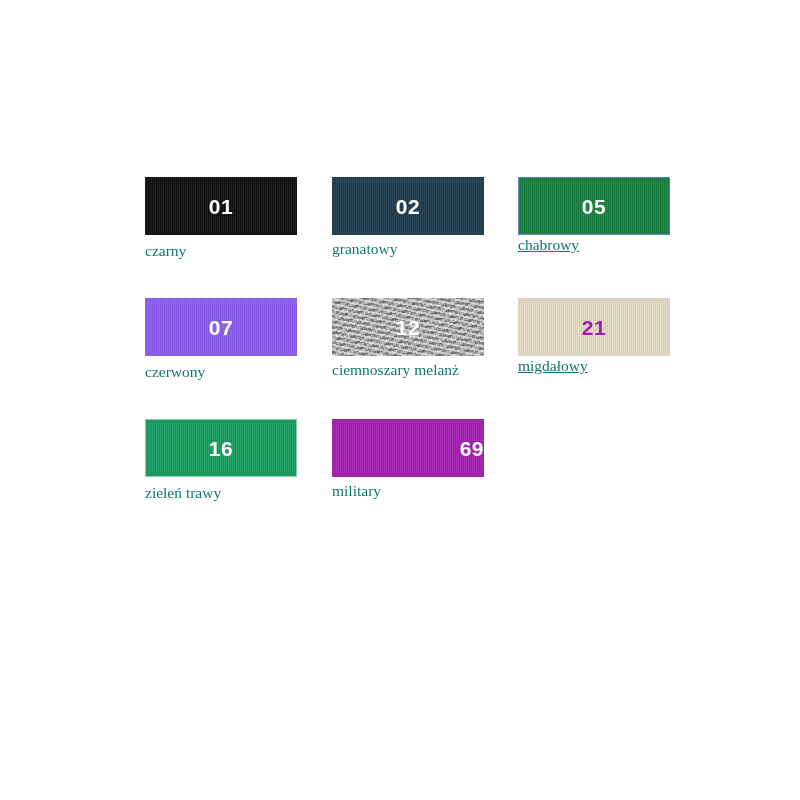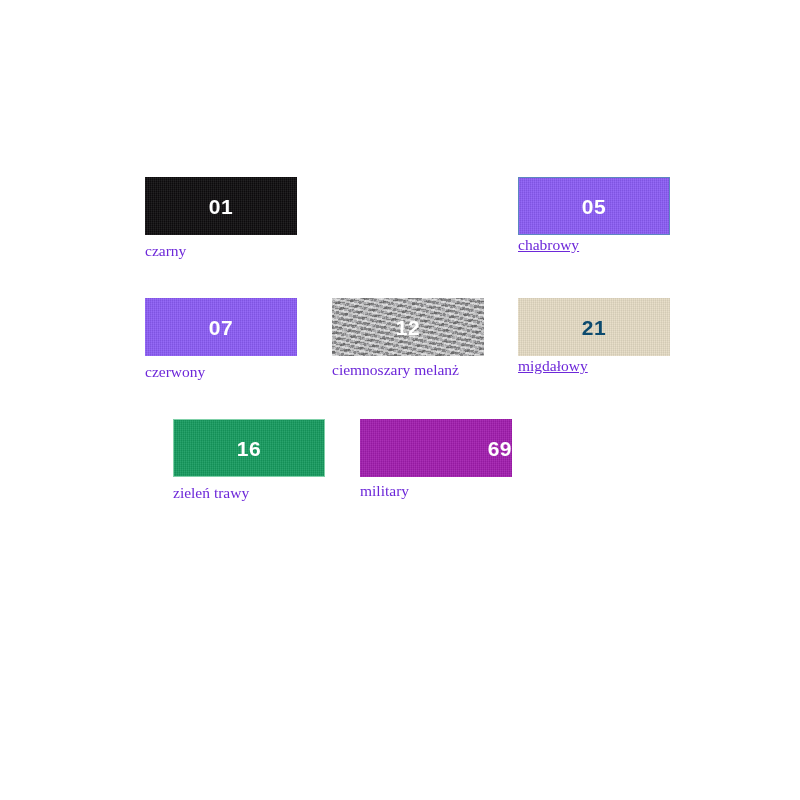--- a/index.html
+++ b/index.html
@@ -19,21 +19,21 @@
     position: absolute;
     left: 145px;
     top: 177px;
     width: 520px;
   }
 
   .swatch-row {
     position: relative;
     height: 121px;
   }
-  .swatch-row.row-last { height: 90px; margin-left: 28px; }
+  .swatch-row.row-last { height: 90px; }
 
   .swatch-cell {
     position: absolute;
     top: 0;
     width: 152px;
   }
   .swatch-cell.col-0 { left: 0px; }
   .swatch-cell.col-1 { left: 187px; }
   .swatch-cell.col-2 { left: 373px; }
 
@@ -79,49 +79,55 @@
   .swatch-number {
     position: relative;
     z-index: 2;
     font-family: "Liberation Sans", sans-serif;
     font-weight: bold;
     font-size: 21px;
     letter-spacing: 0.5px;
     line-height: 1;
   }
   .num-light { color: #ffffff; }
-  .num-dark  { color: #0c4a6e; text-align: center; }
+  .num-dark  { color: #a21caf; text-align: center; }
 
   .swatch-label {
     position: absolute;
     left: 0;
     font-family: "Liberation Serif", serif;
     font-size: 15.5px;
-    color: #6d28d9;
+    color: #0f766e;
     white-space: nowrap;
     line-height: 1;
   }
   
   .swatch-cell.col-0 .swatch-label { top: 66px; }
   .swatch-cell.col-1 .swatch-label { top: 64px; }
   .swatch-cell.col-2 .swatch-label { top: 60px; text-decoration: underline; }
 </style>
 </head>
 <body>
 
 <div id="swatch-grid">
     <div class="swatch-row">
       <div class="swatch-cell col-0">
         <div class="swatch-chip" style="background-color: rgb(13, 11, 13);">
           <span class="swatch-number num-light">01</span>
         </div>
         <div class="swatch-label">czarny</div>
       </div>
+      <div class="swatch-cell col-1">
+        <div class="swatch-chip" style="background-color: rgb(27, 58, 75);">
+          <span class="swatch-number num-light">02</span>
+        </div>
+        <div class="swatch-label">granatowy</div>
+      </div>
       <div class="swatch-cell col-2">
-        <div class="swatch-chip" style="background-color: #8b5cf6; border: 1px solid rgb(93, 134, 192);">
+        <div class="swatch-chip" style="background-color: #15803d; border: 1px solid rgb(93, 134, 192);">
           <span class="swatch-number num-light">05</span>
         </div>
         <div class="swatch-label">chabrowy</div>
       </div>
     </div>
     <div class="swatch-row">
       <div class="swatch-cell col-0">
         <div class="swatch-chip" style="background-color: #8b5cf6;">
           <span class="swatch-number num-light">07</span>
         </div>

